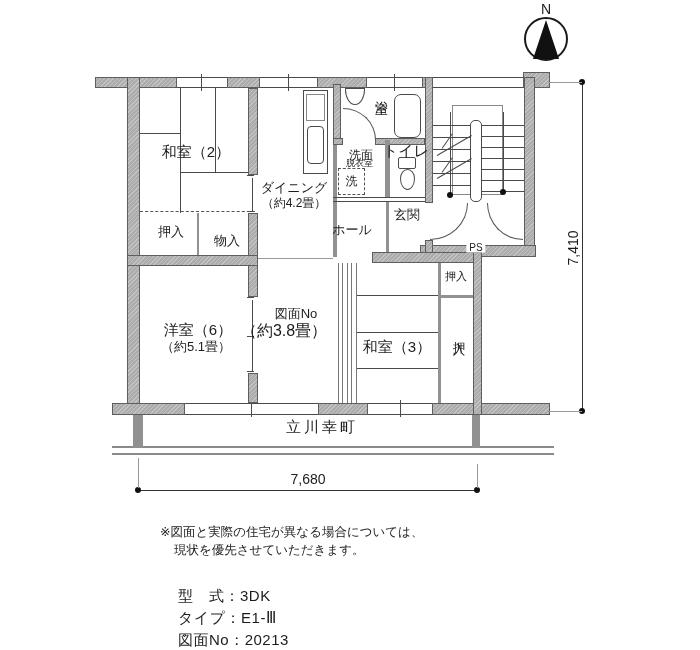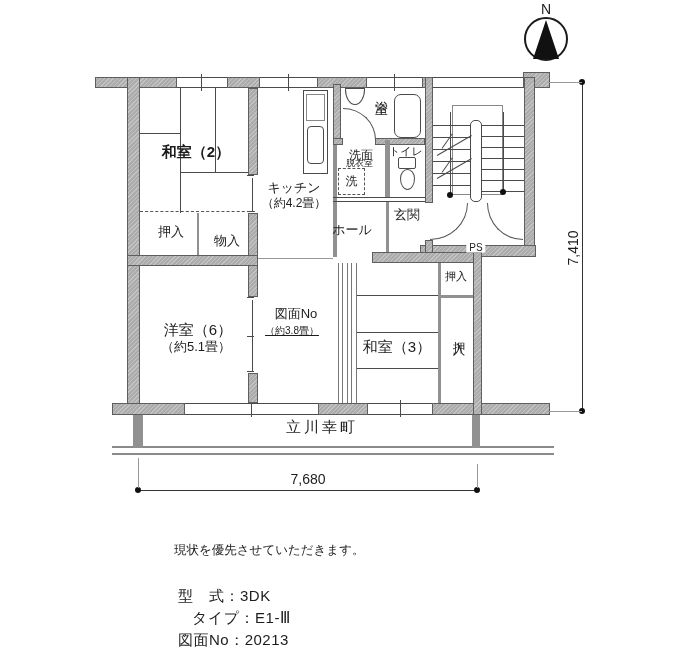--- a/index.html
+++ b/index.html
@@ -143,40 +143,41 @@
   <div class="lnl" style="left:548px;top:82px;width:34px;height:1px;"></div>
   <div class="lnl" style="left:548px;top:411px;width:34px;height:1px;"></div>
   <div style="position:absolute;left:543px;top:240px;width:60px;height:16px;text-align:center;font-size:14px;transform:rotate(-90deg);">7,410</div>
   <div class="ln" style="left:138px;top:490px;width:339px;height:1px;background:#333;"></div>
   <div class="dot" style="left:135px;top:487px;"></div>
   <div class="dot" style="left:474px;top:487px;"></div>
   <div class="lnl" style="left:138px;top:458px;width:1px;height:30px;"></div>
   <div class="lnl" style="left:477px;top:464px;width:1px;height:24px;"></div>
   <div class="lbl" style="left:308px;top:479px;font-size:14px;">7,680</div>
 
-  <div class="lbl" style="left:196px;top:152px;font-size:15px;font-weight:bold;">和室（2）</div>
+  <div class="lbl" style="left:196px;top:152px;font-size:15px;">和室（2）</div>
   <div class="lbl" style="left:171px;top:232px;font-size:13px;">押入</div>
   <div class="lbl" style="left:227px;top:241px;font-size:13px;">物入</div>
-  <div class="lbl" style="left:294px;top:188px;font-size:13px;">キッチン</div>
+  <div class="lbl" style="left:294px;top:188px;font-size:13px;">ダイニング</div>
   <div class="lbl" style="left:294px;top:203px;font-size:12px;">（約4.2畳）</div>
   <div class="vlbl" style="left:372px;top:90px;font-size:13px;letter-spacing:1px;">浴室</div>
   <div style="position:absolute;left:349px;top:147px;font-size:12px;">洗面</div>
   <div style="position:absolute;left:346px;top:157px;font-size:9px;">脱衣室</div>
-  <div class="lbl" style="left:406px;top:151px;font-size:11px;">トイレ</div>
+  <div class="lbl" style="left:406px;top:151px;font-size:15px;">トイレ</div>
   <div class="lbl" style="left:407px;top:215px;font-size:13px;">玄関</div>
   <div class="lbl" style="left:352px;top:230px;font-size:13px;">ホール</div>
   <div class="lbl" style="left:476px;top:247px;font-size:10px;background:#fff;padding:0 3px;">PS</div>
   <div class="lbl" style="left:397px;top:347px;font-size:15px;">和室（3）</div>
   <div class="lbl" style="left:456px;top:276px;font-size:11px;">押入</div>
   <div class="vlbl" style="left:450px;top:331px;font-size:12.5px;letter-spacing:2px;">押入</div>
   <div class="lbl" style="left:296px;top:314px;font-size:13px;">図面No</div>
-  <div class="lbl" style="left:292px;top:331px;font-size:10px;text-decoration:underline;">（約3.8畳）</div>
+  <div class="lbl" style="left:284px;top:331px;font-size:16px;">（約3.8畳）</div>
   <div class="lbl" style="left:198px;top:330px;font-size:15px;">洋室（6）</div>
   <div class="lbl" style="left:196px;top:347px;font-size:13px;">（約5.1畳）</div>
   <div class="lbl" style="left:322px;top:427px;font-size:15px;letter-spacing:3px;">立川幸町</div>
 
+  <div class="note" style="left:160px;top:524px;">※図面と実際の住宅が異なる場合については、</div>
   <div class="note" style="left:174px;top:542px;">現状を優先させていただきます。</div>
 
   <div class="info" style="left:178px;top:587px;">型　式：3DK</div>
-  <div class="info" style="left:178px;top:609px;margin-left:14px;">タイプ：E1-Ⅲ</div>
+  <div class="info" style="left:178px;top:609px;">タイプ：E1-Ⅲ</div>
   <div class="info" style="left:178px;top:631px;">図面No：20213</div>
 
 </div>
 
 </body></html>

